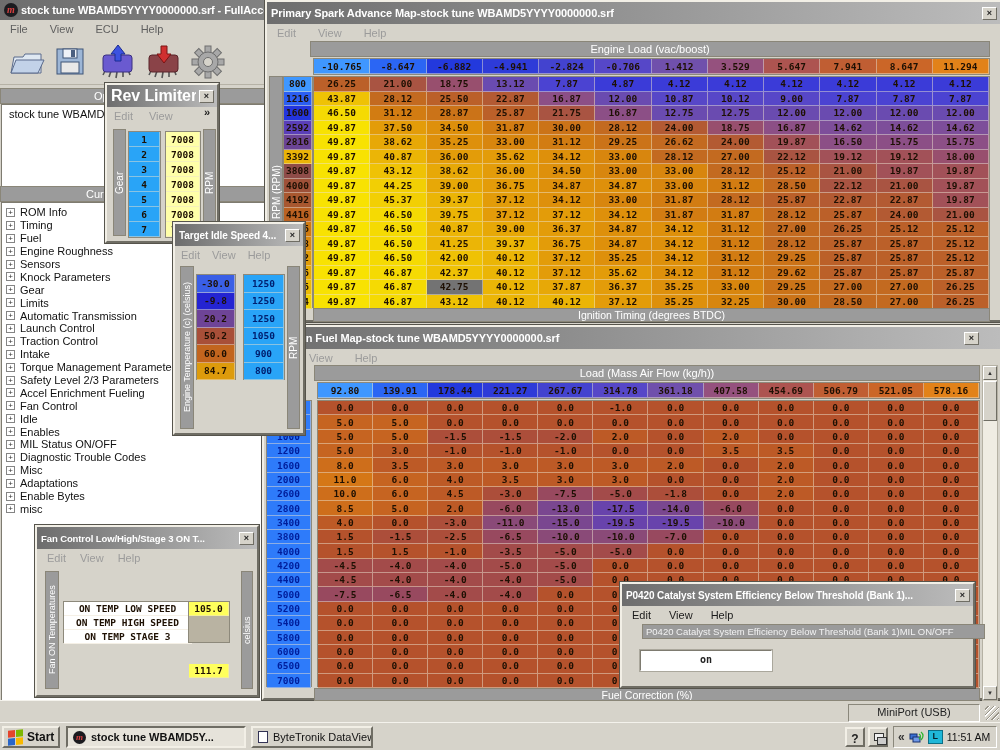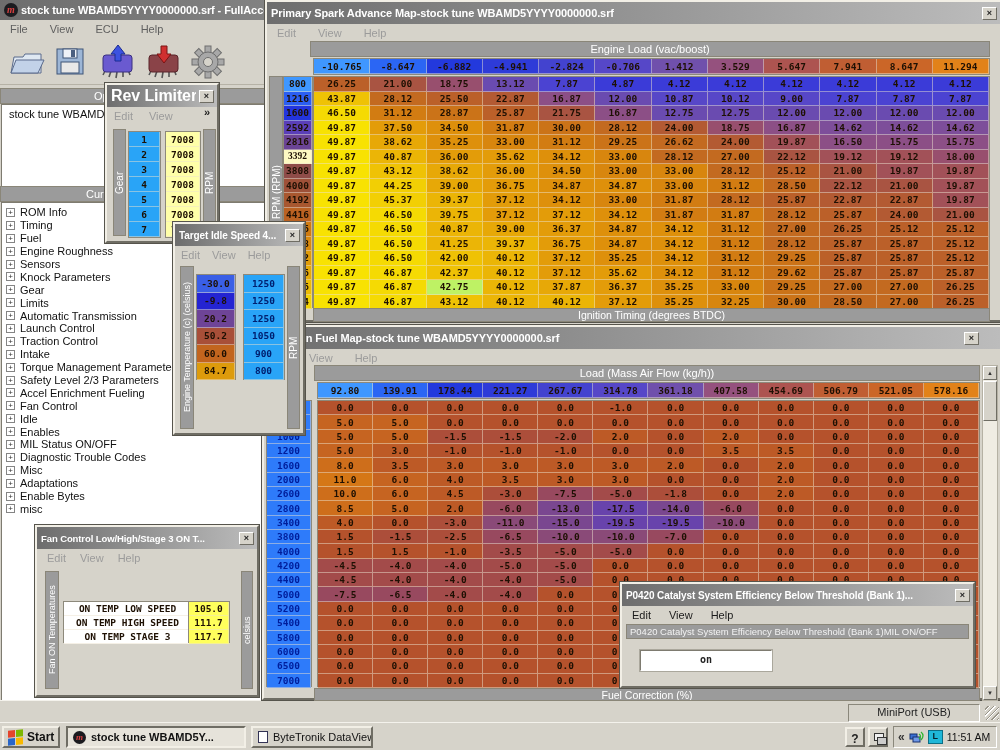--- a/index.html
+++ b/index.html
@@ -251,21 +251,21 @@
       </div>
     <div class="vbar" style="left:2px;top:74px;width:14px;height:232px;">
       <span>RPM (RPM)</span>
     </div>
     <div class="grid" id="spark-rpm" style="left:16px;top:74px;width:30px;height:232px;grid-template-columns:1fr;grid-auto-rows:14.5px;">
         <div class="c" style="background: rgb(63, 151, 255);">800</div>
         <div class="c" style="background: rgb(43, 94, 242);">1216</div>
         <div class="c" style="background: rgb(35, 52, 221);">1600</div>
         <div class="c" style="background: rgb(90, 63, 184);">2592</div>
         <div class="c" style="background: rgb(107, 68, 149);">2816</div>
-        <div class="c" style="background: #fef9c3; font-family: Liberation Serif, serif;">3392</div>
+        <div class="c" style="background: #eab308;">3392</div>
         <div class="c" style="background: rgb(143, 76, 72);">3808</div>
         <div class="c" style="background: rgb(158, 81, 56);">4000</div>
         <div class="c" style="background: rgb(168, 87, 47);">4192</div>
         <div class="c" style="background: rgb(187, 98, 34);">4416</div>
         <div class="c" style="background: rgb(207, 123, 18);">4616</div>
         <div class="c" style="background: rgb(217, 138, 14);">4808</div>
         <div class="c" style="background: rgb(224, 156, 10);">5152</div>
         <div class="c" style="background: rgb(230, 171, 7);">5376</div>
         <div class="c" style="background: rgb(236, 188, 5);">5696</div>
         <div class="c" style="background: rgb(242, 210, 3);">6304</div>
@@ -434,21 +434,21 @@
         <div class="c" style="background: rgb(227, 156, 9);">37.12</div>
         <div class="c" style="background: rgb(227, 156, 9);">35.62</div>
         <div class="c" style="background: rgb(222, 144, 11);">34.12</div>
         <div class="c" style="background: rgb(210, 124, 18);">31.12</div>
         <div class="c" style="background: rgb(203, 115, 24);">29.62</div>
         <div class="c" style="background: rgb(187, 96, 41);">25.87</div>
         <div class="c" style="background: rgb(187, 96, 41);">25.87</div>
         <div class="c" style="background: rgb(187, 96, 41);">25.87</div>
         <div class="c" style="background: rgb(248, 226, 2);">49.87</div>
         <div class="c" style="background: rgb(245, 218, 3);">46.87</div>
-        <div class="c" style="background: #bef264;">42.75</div>
+        <div class="c" style="background: #737373;">42.75</div>
         <div class="c" style="background: rgb(235, 181, 6);">40.12</div>
         <div class="c" style="background: rgb(231, 168, 7);">37.87</div>
         <div class="c" style="background: rgb(227, 156, 9);">36.37</div>
         <div class="c" style="background: rgb(222, 144, 11);">35.25</div>
         <div class="c" style="background: rgb(216, 134, 14);">33.00</div>
         <div class="c" style="background: rgb(203, 115, 24);">29.25</div>
         <div class="c" style="background: rgb(195, 106, 32);">27.00</div>
         <div class="c" style="background: rgb(195, 106, 32);">27.00</div>
         <div class="c" style="background: rgb(187, 96, 41);">26.25</div>
         <div class="c" style="background: rgb(248, 226, 2);">49.87</div>
@@ -851,41 +851,41 @@
         <span class="menuitem">Help</span>
       </div>
     <div class="vbar" style="left:8px;top:44px;width:14px;height:118px;font-size:9px;">
       <span>Fan ON Temperatures</span>
     </div>
     <div class="grid" id="fan-labels" style="left:26px;top:74px;width:130px;height:42px;grid-template-columns:1fr;grid-auto-rows:14px;">
         <div class="c" style="background: rgb(255, 255, 255);">ON TEMP LOW SPEED</div>
         <div class="c" style="background: rgb(255, 255, 255);">ON TEMP HIGH SPEED</div>
         <div class="c" style="background: rgb(255, 255, 255);">ON TEMP STAGE 3</div>
       </div>
-    <div class="grid" id="fan-values" style="left:151px;top:74px;width:42px;height:42px;grid-template-columns:1fr;grid-auto-rows:14px;">
+    <div class="grid" id="fan-values" style="left:151px;top:74px;width:42px;height:42px;grid-template-columns:1fr;grid-auto-rows:14px;gap:48px;">
         <div class="c" style="background: rgb(255, 255, 92);">105.0</div>
         <div class="c" style="background: rgb(255, 255, 92);">111.7</div>
         <div class="c" style="background: rgb(255, 255, 92);">117.7</div>
       </div>
     <div class="vbar" style="left:204px;top:44px;width:12px;height:118px;font-size:9px;">
       <span>celsius</span>
     </div>
   </div>
 
   <div class="win" style="left:620px;top:582px;width:355px;height:106px;z-index:7;">
     <div class="tb">
       <span class="t" style="font-size:10px;">P0420 Catalyst System Efficiency Below Threshold (Bank 1)...</span>
       <span class="xbtn">×</span>
     </div>
     <div class="mb dark" style="gap:18px;">
         <span class="menuitem">Edit</span>
         <span class="menuitem">View</span>
         <span class="menuitem">Help</span>
       </div>
-    <div class="bar" style="left:4px;top:40px;width:343px;height:15px;font-size:9.5px;text-align:left;padding-left:3px;line-height:13px;color:#f2f2f2;">
+    <div class="bar" style="left:20px;top:40px;width:343px;height:15px;font-size:9.5px;text-align:left;padding-left:3px;line-height:13px;color:#f2f2f2;">
       <span>P0420 Catalyst System Efficiency Below Threshold (Bank 1)MIL ON/OFF</span>
     </div>
     <div style="position:absolute;left:18px;top:66px;width:130px;height:19px;background:#fff;
                 border:1px solid;border-color:#7e7b70 #fff #fff #7e7b70;outline:1px solid #aaa79c;
                 font:bold 10px 'DejaVu Sans Mono',monospace;color:#222;text-align:center;line-height:18px;">
       <span>on</span>
     </div>
   </div>
 
   <div style="position:absolute;left:0;top:722px;width:1000px;height:28px;background:#d6d3ca;border-top:1px solid #f4f2ec;z-index:10;">

